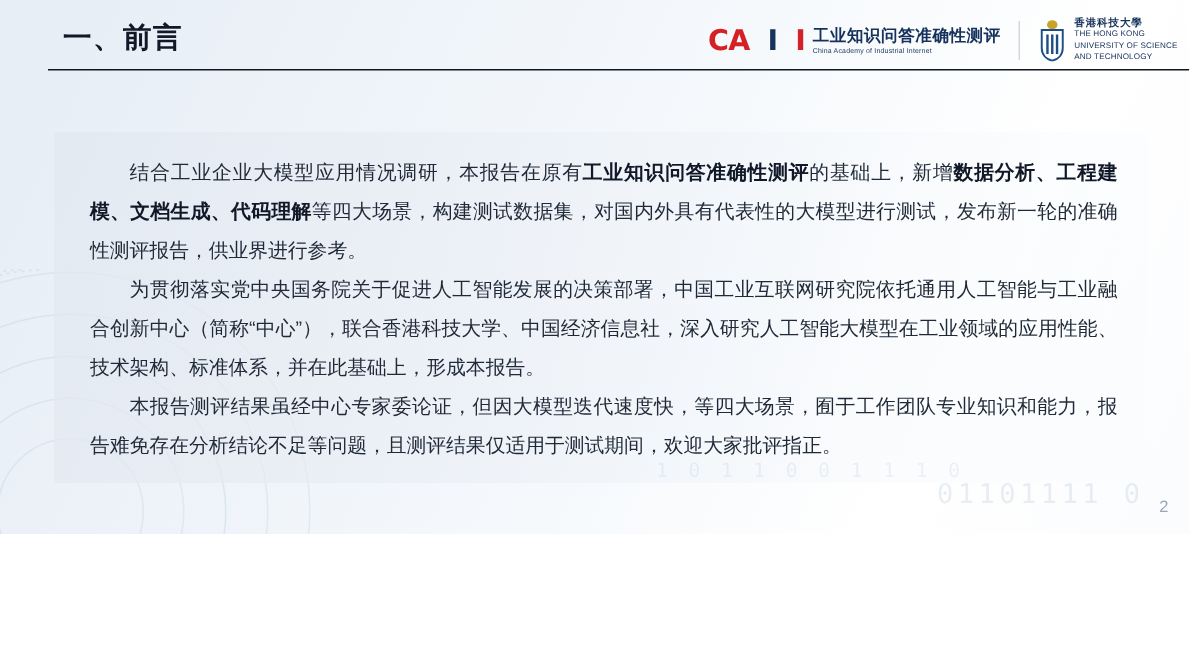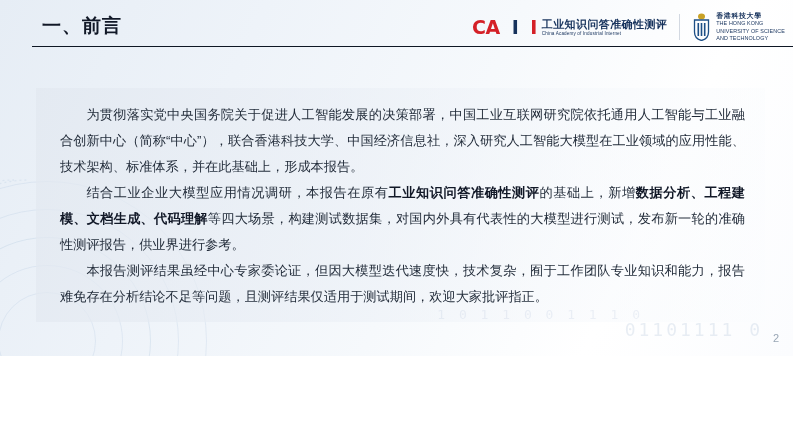--- a/index.html
+++ b/index.html
@@ -315,23 +315,23 @@
           <div class="hkust-en">AND TECHNOLOGY</div>
         </div>
       </div>
 
 
     </div>
   </div>
 
   <div class="content-panel">
     <div class="content-inner">
+      <p class="para"><span>结合工业企业大模型应用情况调研，本报告在原有</span><b>工业知识问答准确性测评</b><span>的基础上，新增</span><b>数据分析、工程建模、文档生成、代码理解</b><span>等四大场景，构建测试数据集，对国内外具有代表性的大模型进行测试，发布新一轮的准确性测评报告，供业界进行参考。</span></p>
       <p class="para"><span>为贯彻落实党中央国务院关于促进人工智能发展的决策部署，中国工业互联网研究院依托通用人工智能与工业融合创新中心（简称“中心”），联合香港科技大学、中国经济信息社，深入研究人工智能大模型在工业领域的应用性能、技术架构、标准体系，并在此基础上，形成本报告。</span></p>
-      <p class="para"><span>结合工业企业大模型应用情况调研，本报告在原有</span><b>工业知识问答准确性测评</b><span>的基础上，新增</span><b>数据分析、工程建模、文档生成、代码理解</b><span>等四大场景，构建测试数据集，对国内外具有代表性的大模型进行测试，发布新一轮的准确性测评报告，供业界进行参考。</span></p>
-      <p class="para"><span>本报告测评结果虽经中心专家委论证，但因大模型迭代速度快，技术复杂，囿于工作团队专业知识和能力，报告难免存在分析结论不足等问题，且测评结果仅适用于测试期间，欢迎大家批评指正。</span></p>
+      <p class="para"><span>本报告测评结果虽经中心专家委论证，但因大模型迭代速度快，等四大场景，囿于工作团队专业知识和能力，报告难免存在分析结论不足等问题，且测评结果仅适用于测试期间，欢迎大家批评指正。</span></p>
     </div>
   </div>
 
   <div class="binary-watermark w2">1 0 1 1 0 0 1 1 1 0</div>
   <div class="binary-watermark">01101111 0</div>
 
   <div class="page-number">2</div>
 
 </div>
 

